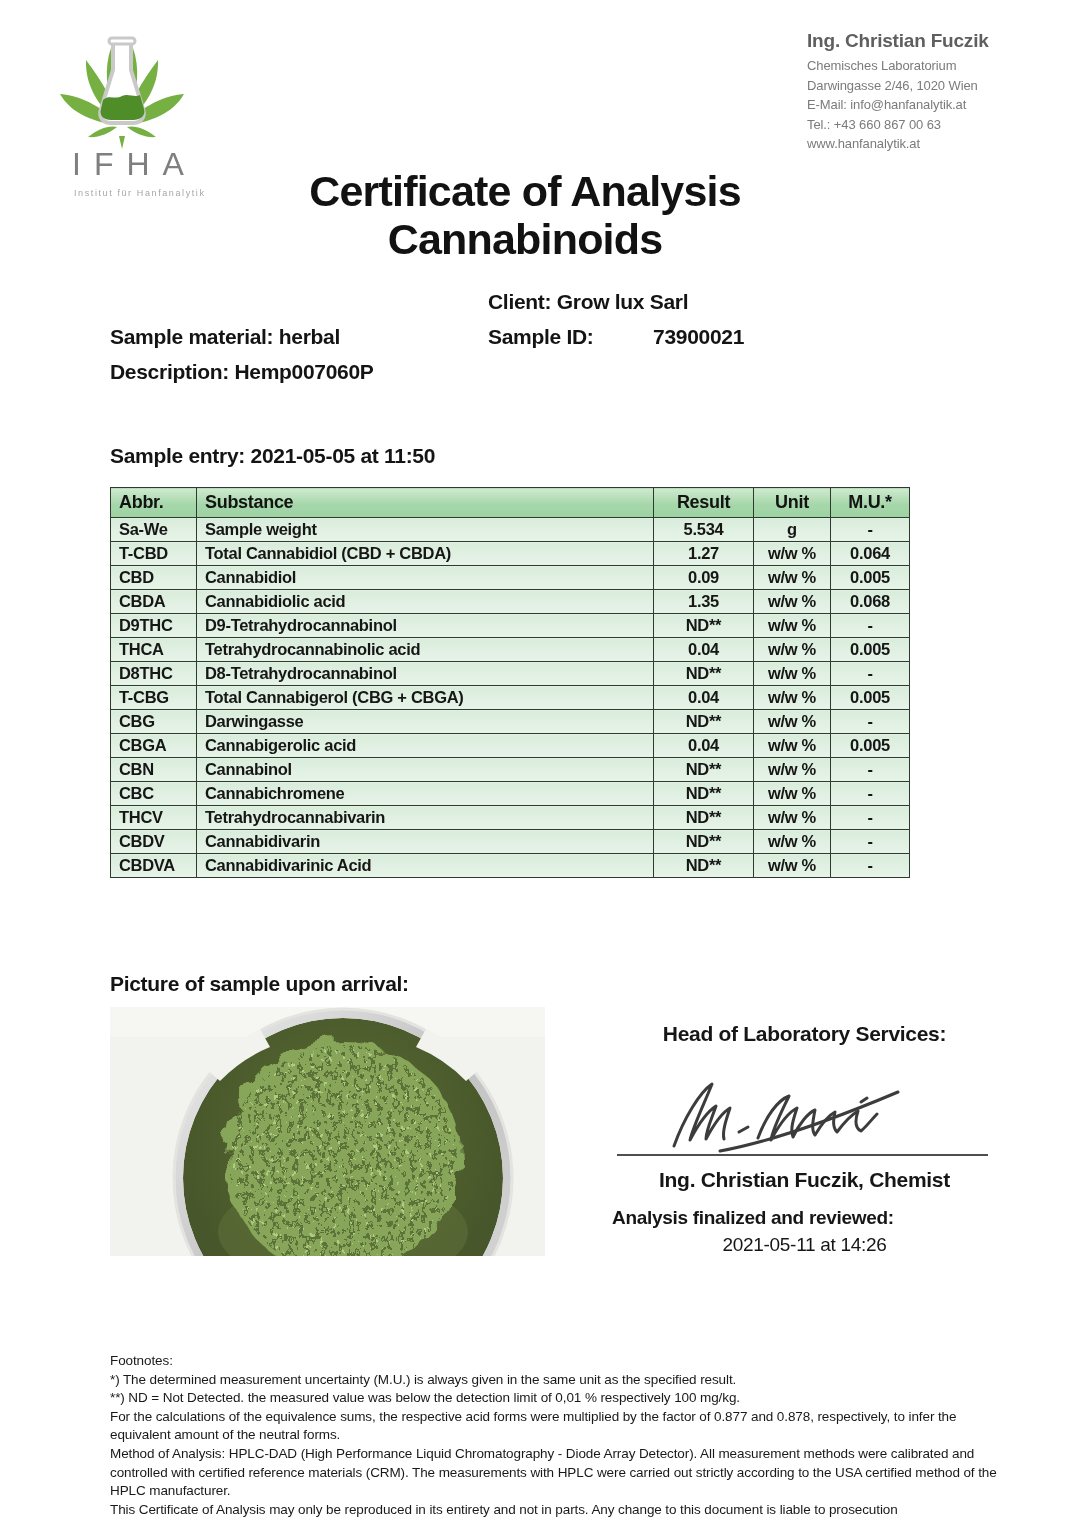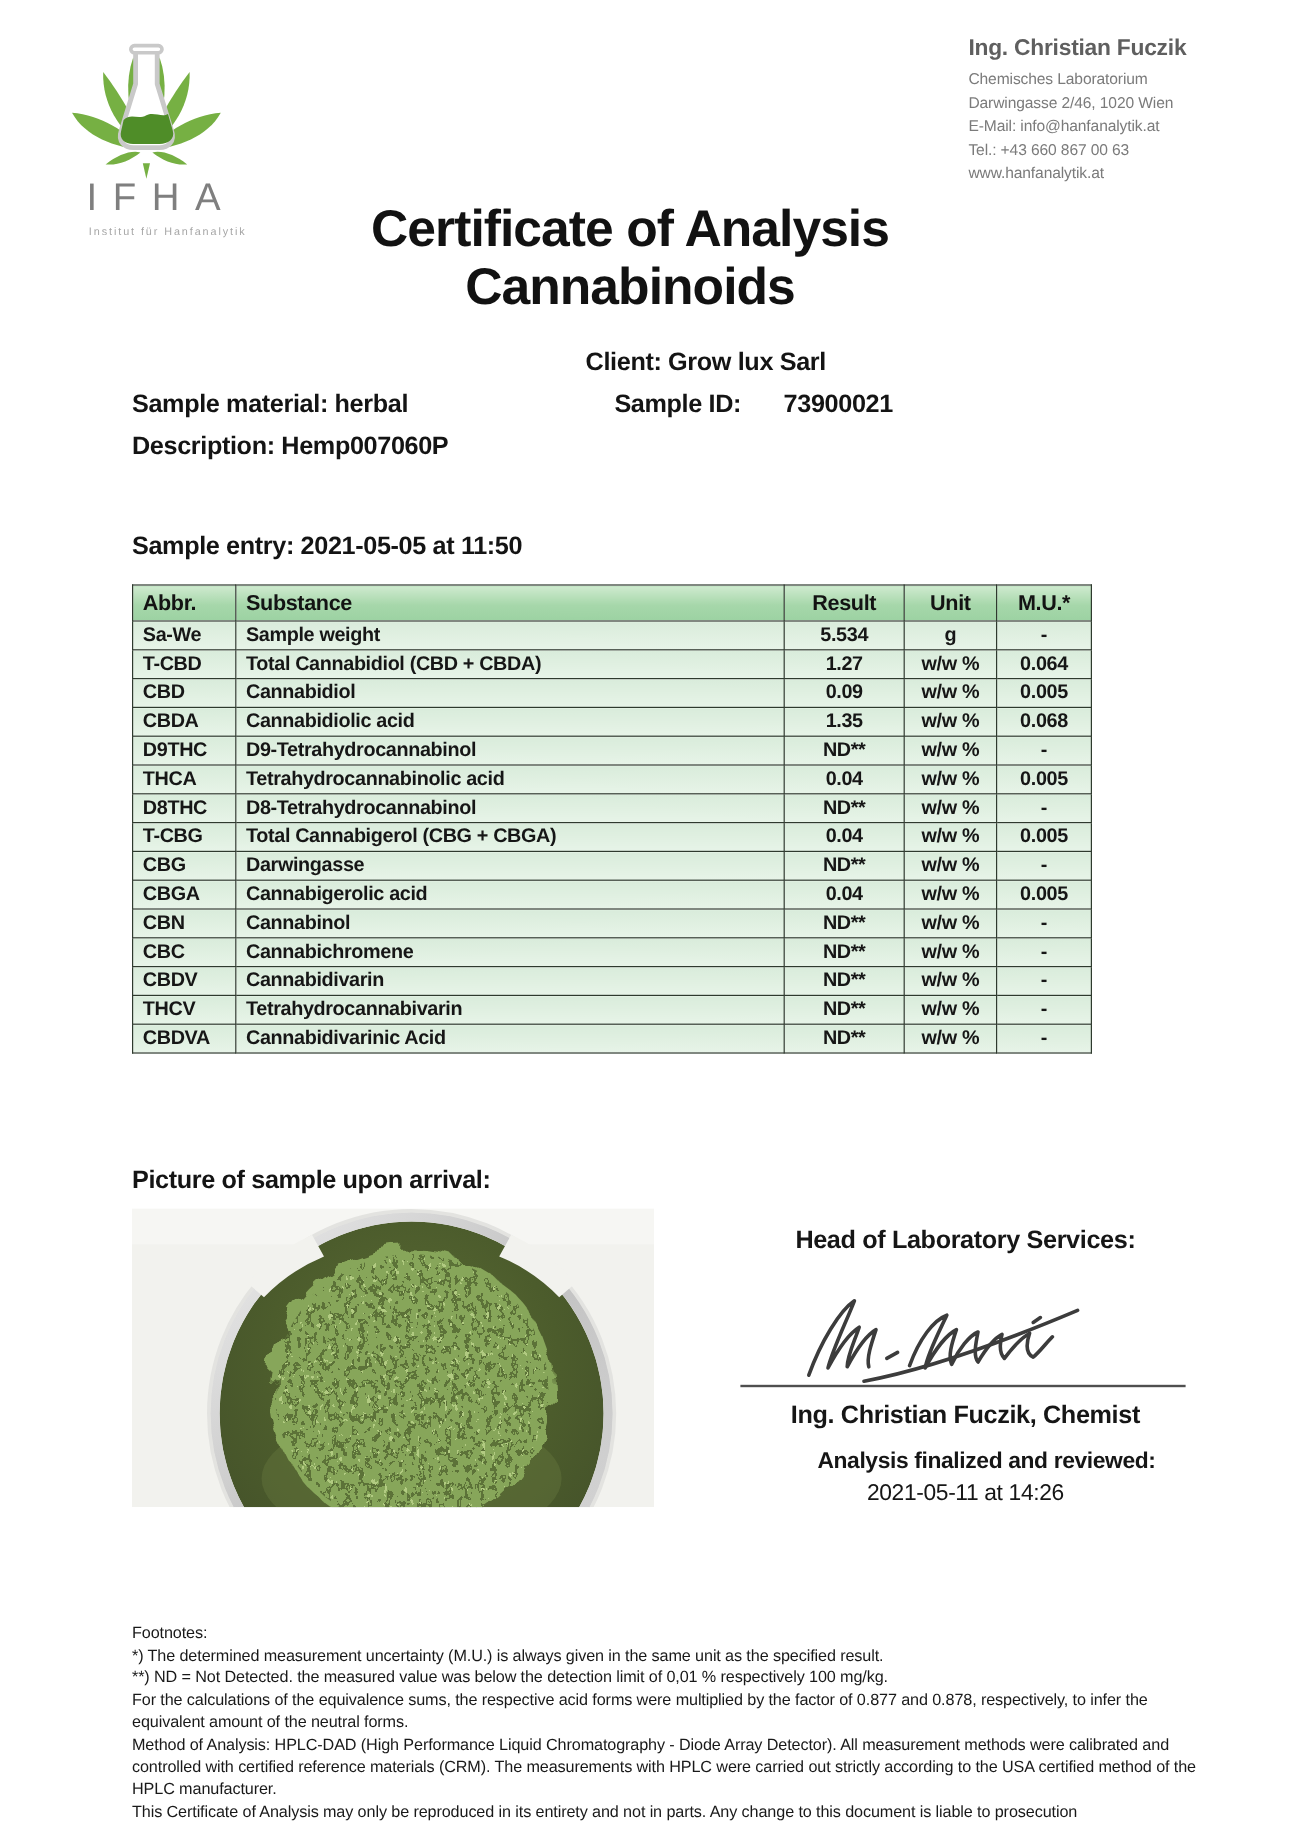--- a/index.html
+++ b/index.html
@@ -15,21 +15,21 @@
   .contact{position:absolute;left:807px;top:30px;width:262px;}
   .contact-name{font-size:19px;font-weight:700;color:#5f5f5f;margin-bottom:4px;letter-spacing:-0.2px;}
   .contact-line{font-size:13px;line-height:19.5px;color:#7b7b7b;font-weight:400;letter-spacing:-0.1px;}
   
   .title{position:absolute;left:0;top:167px;width:1050px;text-align:center;
     font-size:43px;line-height:48px;font-weight:700;color:#121212;letter-spacing:-0.8px;}
   
   .lbl{position:absolute;font-size:21px;font-weight:700;color:#141414;letter-spacing:-0.3px;white-space:nowrap;}
   .client-line{left:488px;top:290px;}
   .material-line{left:110px;top:325px;}
-  .sampleid-label{left:512px;top:325px;}
+  .sampleid-label{left:488px;top:325px;}
   .sampleid-value{left:653px;top:325px;}
   .description-line{left:110px;top:360px;}
   .sample-entry{left:110px;top:444px;}
   
   table.results{position:absolute;left:110px;top:487px;width:799px;border-collapse:collapse;
     table-layout:fixed;}
   table.results th,table.results td{border:1.5px solid #2e3a2e;overflow:hidden;white-space:nowrap;}
   table.results th{
     height:29px;background:linear-gradient(180deg,#cfeacf 0%,#a6d7aa 55%,#9cd2a2 100%);
     font-size:18px;font-weight:700;color:#131313;text-align:left;padding:0 0 0 8px;letter-spacing:-0.3px;}
@@ -42,21 +42,21 @@
   
   .pic-caption{left:110px;top:972px;font-size:21px;}
   .photo{position:absolute;left:110px;top:1007px;width:435px;height:249px;overflow:hidden;}
   
   .sig-heading{position:absolute;left:612px;top:1022px;width:385px;text-align:center;
     font-size:21px;font-weight:700;letter-spacing:-0.3px;}
   .sig-svg{position:absolute;left:662px;top:1066px;}
   .sig-line{position:absolute;left:617px;top:1154px;width:371px;height:2px;background:#4f4f4f;}
   .sig-name{position:absolute;left:612px;top:1168px;width:385px;text-align:center;
     font-size:21px;font-weight:700;letter-spacing:-0.3px;}
-  .sig-finalized{position:absolute;left:578px;top:1207px;width:385px;text-align:right;
+  .sig-finalized{position:absolute;left:612px;top:1207px;width:385px;text-align:left;
     font-size:19px;font-weight:700;letter-spacing:-0.3px;}
   .sig-date{position:absolute;left:612px;top:1234px;width:385px;text-align:center;
     font-size:19px;font-weight:400;letter-spacing:-0.3px;}
   
   .footnotes{position:absolute;left:110px;top:1352px;width:908px;font-size:13.5px;
     line-height:18.6px;color:#191919;font-weight:400;letter-spacing:-0.1px;}
   .footnotes p{margin:0;}
 </style>
 </head>
 <body>
@@ -219,30 +219,30 @@
 
         <tr>
           <td>CBC</td>
           <td>Cannabichromene</td>
           <td class="num">ND**</td>
           <td class="num">w/w %</td>
           <td class="num">-</td>
         </tr>
 
         <tr>
+          <td>THCV</td>
+          <td>Tetrahydrocannabivarin</td>
+          <td class="num">ND**</td>
+          <td class="num">w/w %</td>
+          <td class="num">-</td>
+        </tr>
+
+        <tr>
           <td>CBDV</td>
           <td>Cannabidivarin</td>
-          <td class="num">ND**</td>
-          <td class="num">w/w %</td>
-          <td class="num">-</td>
-        </tr>
-
-        <tr>
-          <td>THCV</td>
-          <td>Tetrahydrocannabivarin</td>
           <td class="num">ND**</td>
           <td class="num">w/w %</td>
           <td class="num">-</td>
         </tr>
 
         <tr>
           <td>CBDVA</td>
           <td>Cannabidivarinic Acid</td>
           <td class="num">ND**</td>
           <td class="num">w/w %</td>

